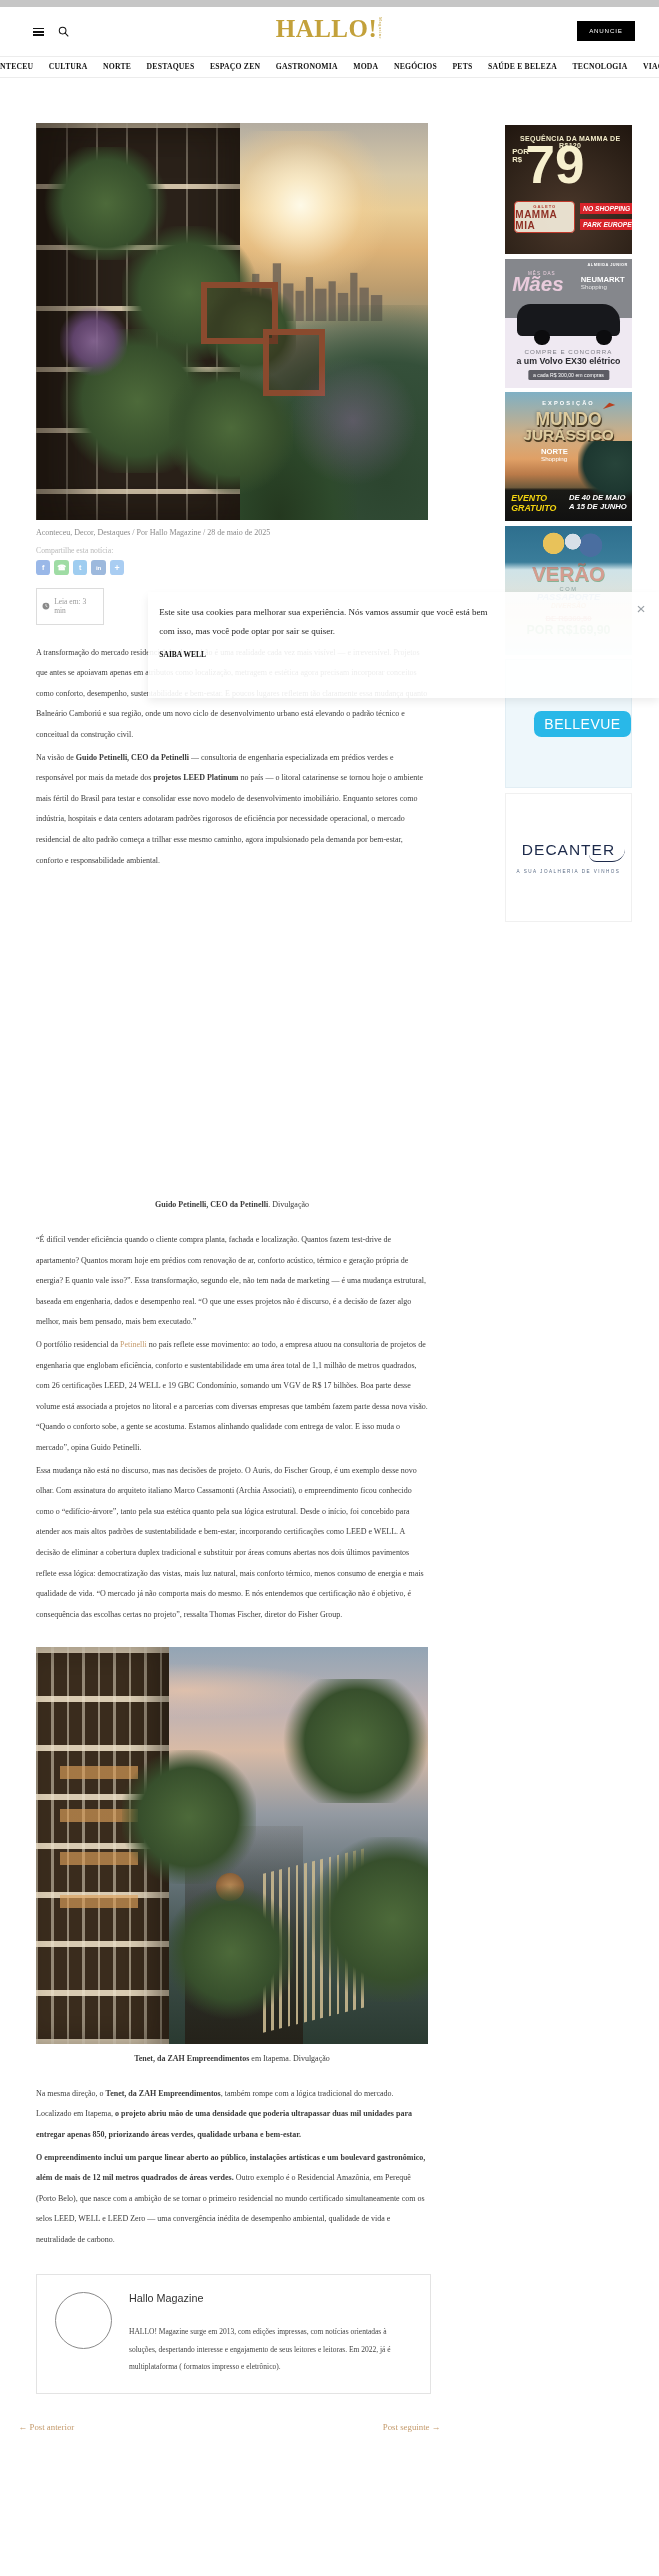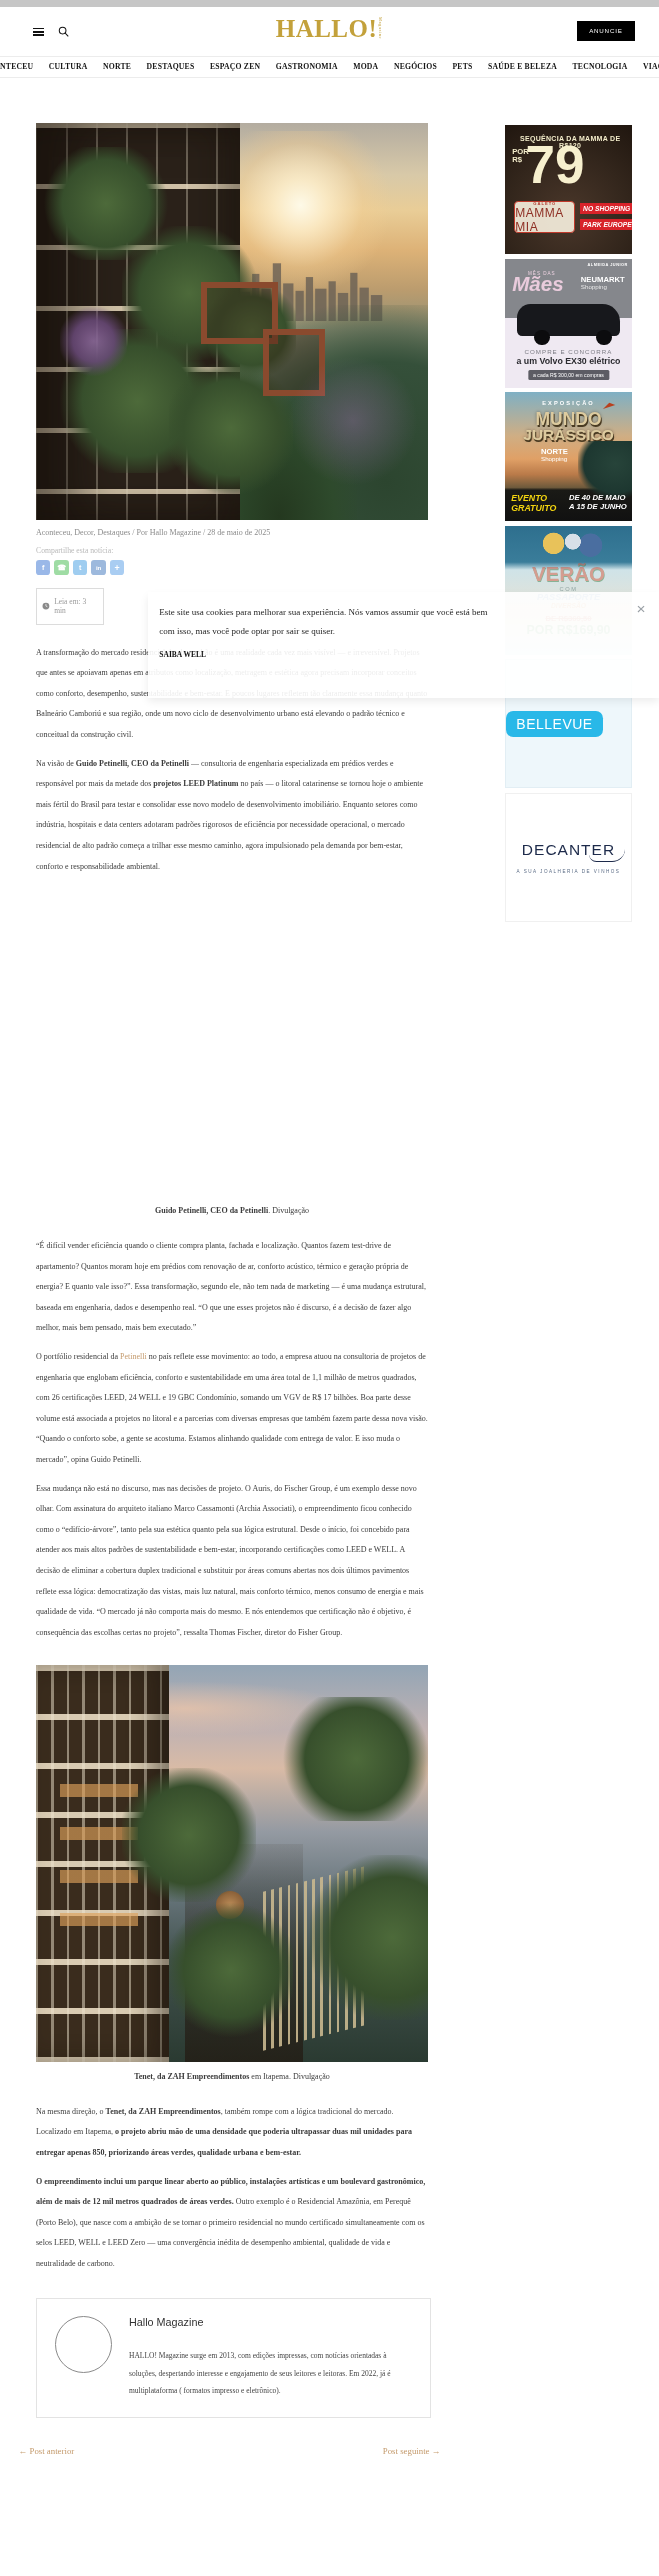--- a/index.html
+++ b/index.html
@@ -22,21 +22,21 @@
   .article{margin-left:36px;width:392px}
   .figure{width:392px;height:397px;position:relative;overflow:hidden;margin-top:45px}
   .figure2{margin-top:21.6px}
   .title{margin-top:10.3px;font-size:16px;line-height:1.3;font-weight:700;color:#151515}
   .meta{margin-top:8.2px;font-size:8px;color:#8b8b8b}
   .share-label{margin-top:9.3px;font-size:7.7px;color:#b9b9b9}
   .share-row{margin-top:5.2px;display:flex;gap:4.1px}
   .share-ic{width:14.4px;height:14.4px;border-radius:3.1px;display:flex;align-items:center;justify-content:center;color:#fff;font-family:"Liberation Sans",sans-serif;font-size:7.2px;font-weight:700;cursor:pointer}
   .leia{margin-top:13.4px;width:68px;border:0.5px solid #dcdcdc;padding:8.2px 5.2px;display:flex;align-items:center;gap:4.1px}
   .leia span{font-size:7.5px;color:#9a9a9a}
-  .bp{margin-top:8px;font-size:8px;line-height:20.6px;color:#3b3b3b}
+  .bp{margin-top:2px;font-size:8px;line-height:20.6px;color:#3b3b3b}
   .bp.first{margin-top:18px}
   .bp.aftercap{margin-top:20.6px}
   .spacer1{height:319px}
   .caption{margin-top:10.3px;text-align:center;font-size:8px;color:#3b3b3b}
   
   .author{margin-top:23px;width:395px;border:0.5px solid #e3e3e3;padding:17.5px 17.5px;display:flex;gap:17.5px}
   .avatar{flex:0 0 57px;width:57px;height:57px;border-radius:50%;border:0.5px solid #8a8a8a;background:#fff}
   .author h3{font-family:"Liberation Sans",sans-serif;font-size:10.8px;font-weight:400;color:#333}
   .author p{margin-top:19px;font-size:7.5px;line-height:17.5px;color:#444}
   
@@ -46,21 +46,21 @@
   .sidebar{position:absolute;left:505px;top:125px;width:127px}
   .ad{width:127px;height:129px;margin-bottom:4.6px;position:relative;overflow:hidden;cursor:pointer}
   .ad-sans{font-family:"Liberation Sans",sans-serif}
   
   .ad1{background:radial-gradient(circle at 50% 70%,#4a372a 0%,#33261c 55%,#20160f 100%)}
   .ad1 .l1{position:absolute;left:6.2px;top:10.3px;width:118px;color:#f3ecca;font-size:7px;font-weight:700;letter-spacing:0.3px;text-align:center}
   .ad1 .por{position:absolute;left:7.2px;top:23px;color:#f3ecca;font-weight:700;font-size:7.7px;line-height:1.1}
   .ad1 .price{position:absolute;left:20.6px;top:13.4px;color:#f7f0ce;font-size:53px;font-weight:700;line-height:1}
   .ad1 .logo-box{position:absolute;left:9.3px;top:76px;width:61px;height:32px;border:1.5px solid #c0392b;border-radius:4.1px;background:rgba(245,238,220,.92);display:flex;flex-direction:column;align-items:center;justify-content:center}
   .ad1 .logo-box .g{font-size:4.1px;letter-spacing:1px;color:#b03a2e;font-weight:700}
-  .ad1 .logo-box .m{font-size:12px;letter-spacing:0.5px;color:#8e2f24;font-weight:400}
+  .ad1 .logo-box .m{font-size:10px;letter-spacing:0.5px;color:#8e2f24;font-weight:700}
   .ad1 .tag{position:absolute;left:75px;background:#d8232a;color:#fff;font-weight:700;font-style:italic;font-size:6.7px;padding:2.1px 3.1px;white-space:nowrap}
   .ad1 .t1{top:78px}.ad1 .t2{top:94px}
   
   .ad2{background:#efe9f2}
   .ad2 .top{position:absolute;left:0;top:0;width:100%;height:46%;background:#85878c}
   .ad2 .aj{position:absolute;right:4.1px;top:3.1px;color:#fff;font-size:3.9px;letter-spacing:0.5px;font-weight:700}
   .ad2 .mes{position:absolute;left:23px;top:12.4px;color:#ecd2e0;font-size:4.6px;letter-spacing:1px}
   .ad2 .maes{position:absolute;left:7.2px;top:13.4px;color:#e9cbdc;font-size:20.6px;font-style:italic;font-weight:700}
   .ad2 .mall{position:absolute;right:7.2px;top:17.5px;color:#fff;font-weight:700;font-size:7.7px;line-height:1.05}
   .ad2 .mall small{display:block;font-weight:400;font-size:6.2px;color:#e8e8e8}
@@ -85,21 +85,21 @@
   .ad4{background:linear-gradient(180deg,#2e6f8e 0%,#3a7d9a 28%,#cfe3e8 34%,#e9e2d2 70%,#dfeef2 100%)}
   .ad4 .fam{position:absolute;left:50%;top:3.1px;transform:translateX(-50%);width:77px;height:36px;background:radial-gradient(circle at 30% 40%,#e8c25a 0 18%,transparent 19%),radial-gradient(circle at 55% 35%,#d8e0e8 0 16%,transparent 17%),radial-gradient(circle at 78% 45%,#4a6ea0 0 18%,transparent 19%)}
   .ad4 .washed{position:absolute;left:0;top:36px;width:100%;height:93px;opacity:.45}
   .ad4 .verao{width:100%;text-align:center;font-weight:700;font-size:20.6px;color:#d84a2a;text-shadow:0.5px 0.5px 0 #2a7a3a}
   .ad4 .com{width:100%;text-align:center;font-size:5.7px;letter-spacing:1.5px;color:#355}
   .ad4 .pass{width:100%;text-align:center;font-weight:700;font-style:italic;font-size:9.3px;color:#2a6ab0}
   .ad4 .div{width:100%;text-align:center;font-weight:700;font-style:italic;font-size:6.7px;color:#d06a1a}
   .ad4 .de{margin-top:5.2px;width:100%;text-align:center;font-weight:700;font-size:7.7px;color:#c03a2a;text-decoration:line-through}
   .ad4 .por{width:100%;text-align:center;font-weight:700;font-size:12.4px;color:#2a8a3a}
   
-  .ad5{background:#eef7fb;display:flex;align-items:center;justify-content:flex-start;border:0.5px solid #e2eef4}
+  .ad5{background:#eef7fb;display:flex;align-items:center;justify-content:flex-end;border:0.5px solid #e2eef4}
   .ad5 .chip{background:#29b8e8;border-radius:7.2px;padding:5.2px 10.3px;color:#fff;font-size:14px;letter-spacing:0.5px;font-weight:400}
   
   .ad6{background:#fff;border:0.5px solid #f0f0f0;display:flex;flex-direction:column;align-items:center;justify-content:center}
   .ad6 .dn{color:#1d2a4a;font-size:15.5px;letter-spacing:1px;font-weight:400}
   .ad6 .swoosh{width:36px;height:13.4px;border-bottom:1.5px solid #1d2a4a;border-radius:0 0 36px 20.6px;margin-top:-10.3px;margin-left:77px}
   .ad6 .dt2{margin-top:7.2px;color:#5a6b85;font-size:4.6px;letter-spacing:1.5px}
   
   .scene-hero{background:linear-gradient(180deg,#b3aca0 0%,#d8c9a8 13%,#e9cd97 22%,#ddb277 32%,#bb9c6e 42%,#909076 52%,#6d7d66 63%,#4e674d 75%,#3b5640 88%,#2e4633 100%)}
   .sun{position:absolute;left:44%;top:2%;width:185px;height:165px;background:radial-gradient(circle at 50% 45%,rgba(255,252,236,.95) 0%,rgba(255,240,205,.8) 20%,rgba(244,206,146,.4) 48%,rgba(244,206,146,0) 70%)}
   .city{position:absolute;left:46%;top:34%;width:54%;height:16%;opacity:.9}

